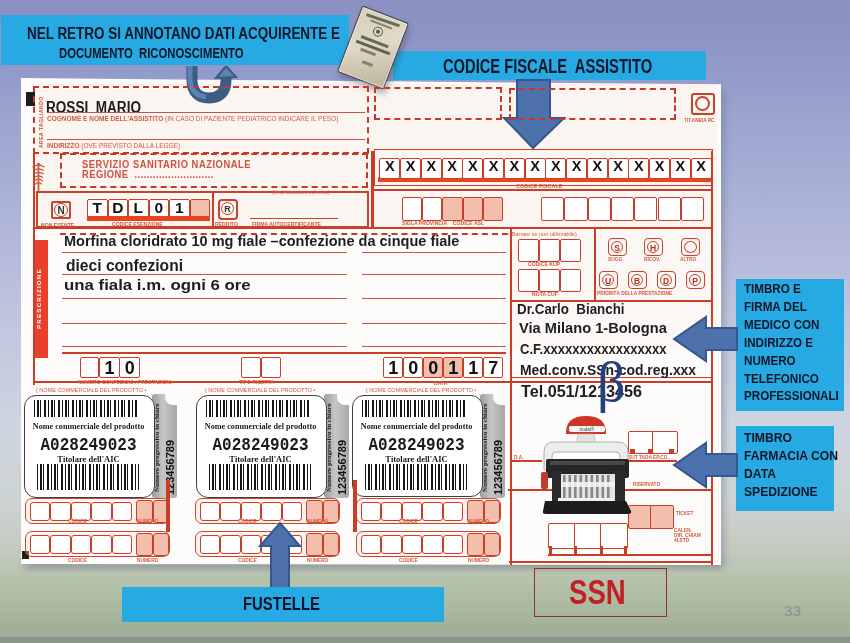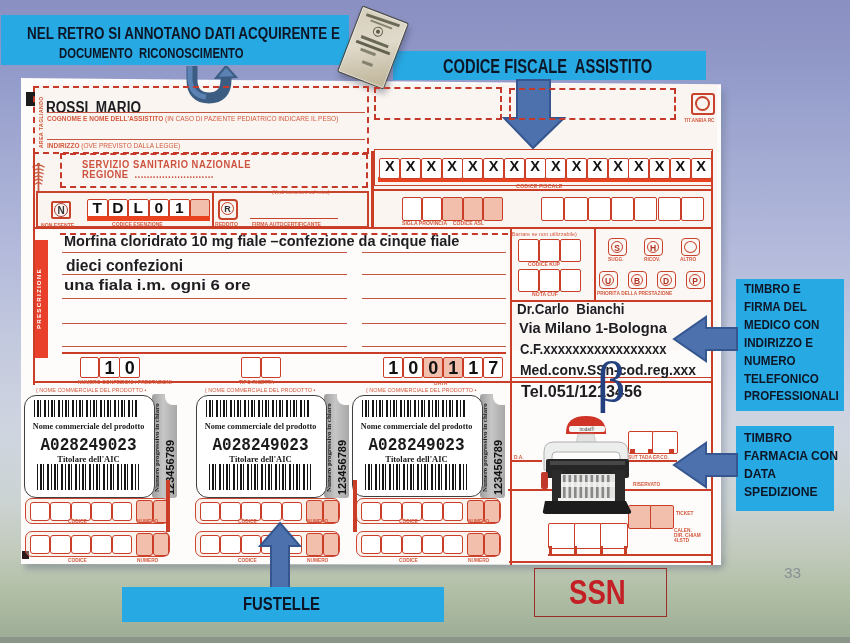--- a/index.html
+++ b/index.html
@@ -415,14 +415,14 @@
 
 <svg class="abs" style="left:258px;top:521px;" width="44" height="68" viewBox="0 0 44 68">
   <path d="M 22 2 L 42 25 L 31 25 L 31 67 L 13 67 L 13 25 L 2 25 Z" fill="#4d71ad" stroke="#35568e" stroke-width="2"></path>
 </svg>
 <div class="abs cyan" style="left:122px;top:587px;width:322px;height:35px;"></div>
 <div class="abs navy" id="fust" style="left:243px;top:593.6px;font-size:19px;line-height:19px;white-space:nowrap;transform-origin:left top;transform:scaleX(0.784);">FUSTELLE</div>
 
 <div class="abs" style="left:534px;top:568px;width:133px;height:49px;border:1.5px solid #993028;box-sizing:border-box;"></div>
 <div class="abs" style="left:569px;top:574.7px;font-size:34.5px;line-height:34.5px;font-weight:bold;color:#c32026;transform-origin:left top;transform:scaleX(0.80);" id="ssn">SSN</div>
 
-<div class="abs" style="left:784px;top:565px;font-size:15.5px;line-height:15.5px;color:#8a8f95;text-align:center;">33</div>
+<div class="abs" style="left:784px;top:603px;font-size:15.5px;line-height:15.5px;color:#8a8f95;text-align:center;">33</div>
 
 </div>
 </body></html>

